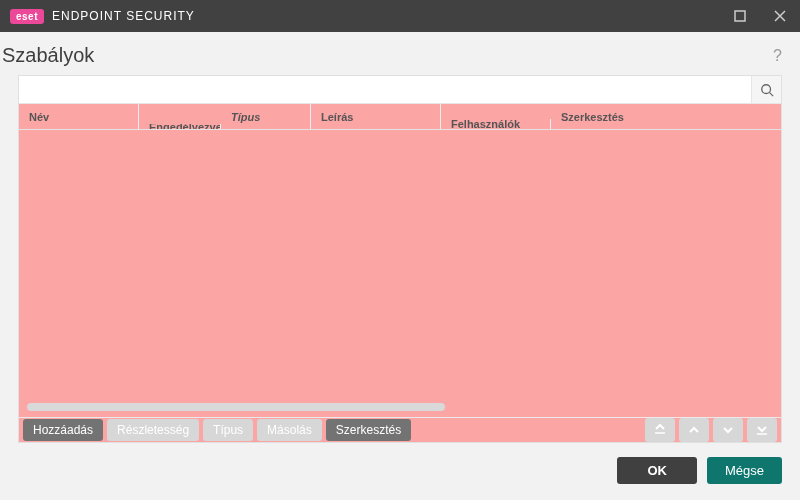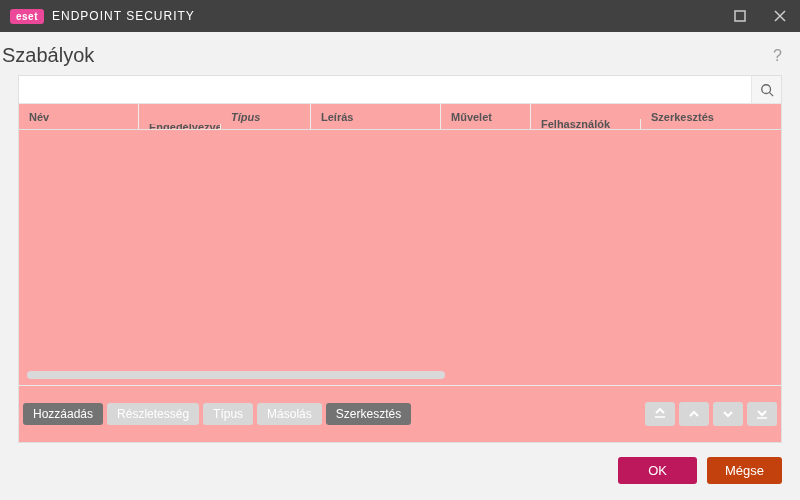--- a/index.html
+++ b/index.html
@@ -25,30 +25,30 @@
   .w-name { width: 120px; }
   .w-enabled { width: 82px; margin-top: 20px; }
   .w-type { width: 90px; font-style: italic; }
   .w-desc { width: 130px; }
   .w-action { width: 90px; }
   .w-users { width: 110px; margin-top: 15px; }
   .w-verbosity { flex: 1; border-right: none; }
   .table-body { flex: 1; position: relative; overflow: auto; }
   .hscroll-track { position: absolute; left: 8px; bottom: 6px; right: 8px; height: 8px; background: transparent; }
   .hscroll-thumb { height: 8px; width: 56%; background: #d9d9d9; border-radius: 4px; }
-  .actions-row { display: flex; align-items: center; padding: 16px 4px; gap: 4px; border-top: 1px solid #eaeaea; }
+  .actions-row { display: flex; align-items: center; padding: 0 4px; gap: 4px; border-top: 1px solid #eaeaea; }
   .btn { border: none; border-radius: 3px; font-size: 12px; padding: 4px 10px; color: #fff; cursor: pointer; }
   .btn-primary { background: #737373; }
   .btn-disabled { background: #d7d7d7; color: #fff; cursor: default; }
   .actions-spacer { flex: 1; }
   .move-btn { width: 30px; height: 24px; background: #d7d7d7; border-radius: 3px; display: flex; align-items: center; justify-content: center; cursor: default; }
   .move-btn svg { width: 12px; height: 12px; stroke: #fff; fill: none; stroke-width: 2; }
   .footer { display: flex; justify-content: flex-end; padding: 14px 18px 16px; gap: 10px; }
-  .btn-ok { background: #be185d; color: #fff; border: none; border-radius: 3px; padding: 6px 30px; font-size: 13px; cursor: pointer; }
-  .btn-cancel { background: #c2410c; color: #fff; border: none; border-radius: 3px; padding: 6px 18px; font-size: 13px; cursor: pointer; }
+  .btn-ok { background: #404040; color: #fff; border: none; border-radius: 3px; padding: 6px 30px; font-size: 13px; cursor: pointer; font-weight: bold; }
+  .btn-cancel { background: #0f766e; color: #fff; border: none; border-radius: 3px; padding: 6px 18px; font-size: 13px; cursor: pointer; }
 </style>
 </head>
 <body>
 
 <div class="window">
   <div class="titlebar">
     <span class="logo-badge">eset</span>
     <span class="titlebar-title">ENDPOINT SECURITY</span>
     <span class="titlebar-spacer"></span>
     <div class="titlebar-btn">
@@ -79,21 +79,20 @@
               <path d="M11 11 L15 15"></path>
             </svg>
         </div>
       </div>
 
       <div class="table-head">
         <div class="th w-name">Név</div>
         <div class="th w-enabled">Engedélyezve</div>
         <div class="th w-type">Típus</div>
         <div class="th w-desc">Leírás</div>
-        <div class="th w-action">Művelet</div>
         <div class="th w-users">Felhasználók</div>
         <div class="th w-verbosity">Szerkesztés</div>
       </div>
 
       <div class="table-body">
         <div class="hscroll-track">
           <div class="hscroll-thumb"></div>
         </div>
       </div>
 

